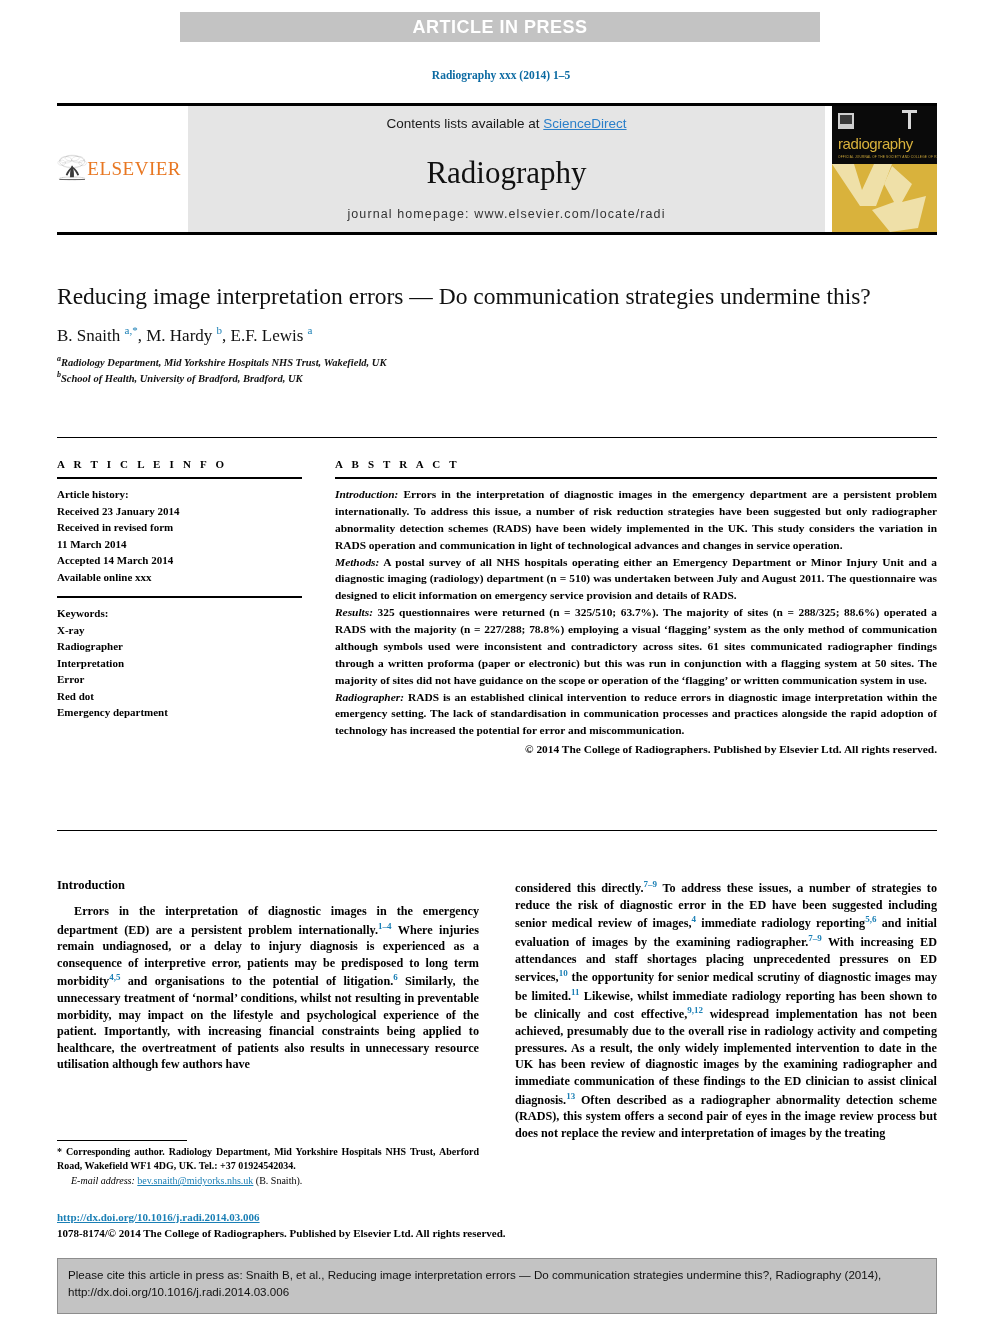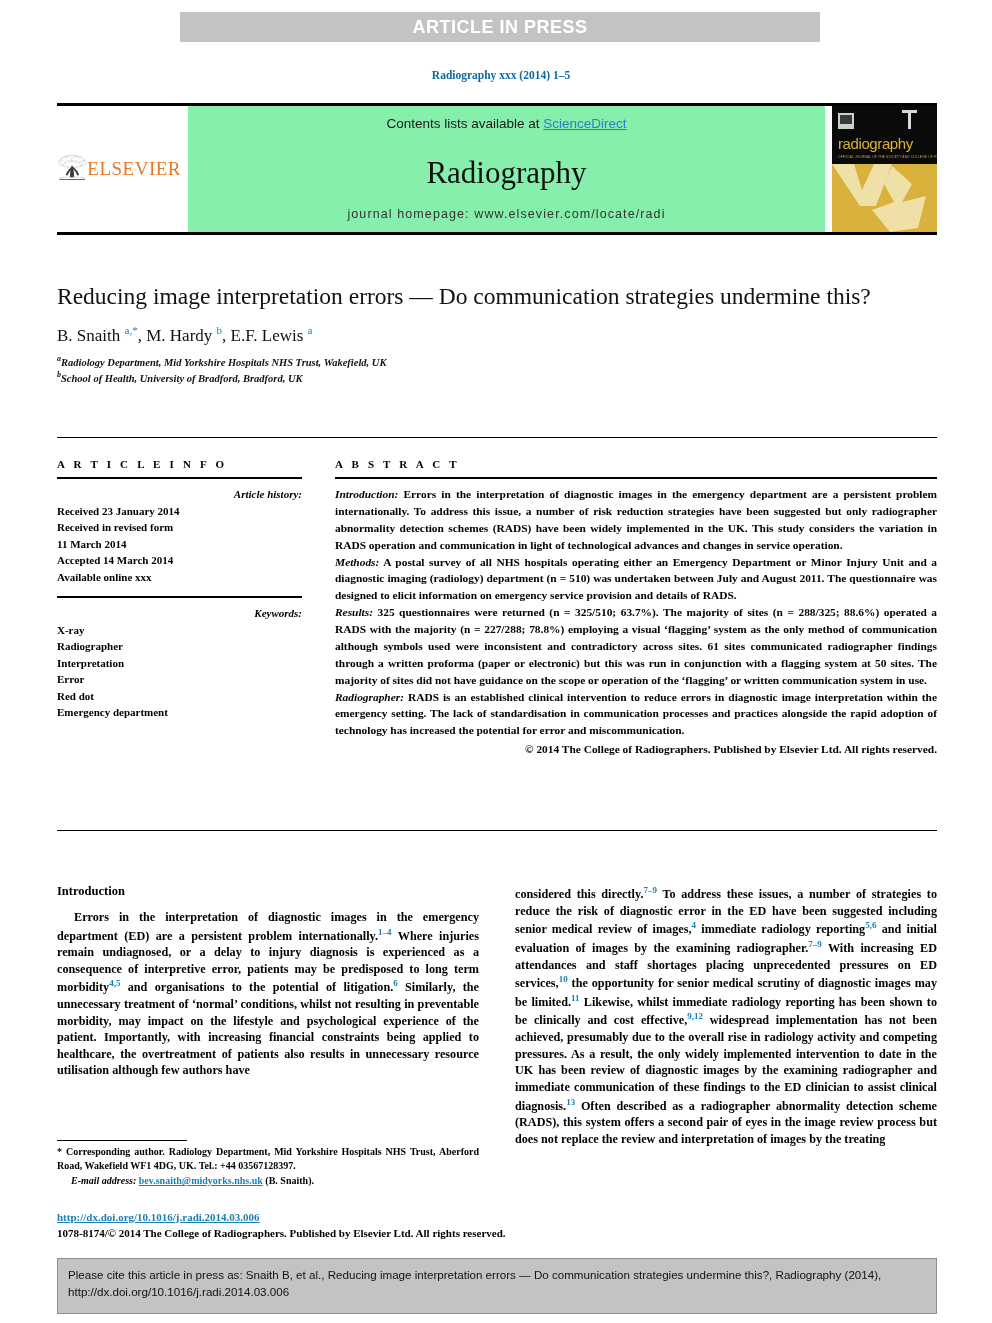--- a/index.html
+++ b/index.html
@@ -78,21 +78,21 @@
   .elsevier-word {
     font-family: "Liberation Serif", serif;
     color: #e87722;
     font-size: 19px;
     letter-spacing: 0.5px;
     line-height: 1;
     margin-top: 1px;
   }
   .masthead-center {
     flex: 1 1 auto;
-    background: #86efac;
+    background: #e5e5e5;
     display: flex;
     flex-direction: column;
     align-items: center;
     justify-content: space-between;
     padding: 10px 0 11px 0;
     box-sizing: border-box;
     margin-left: 7px;
     margin-right: 7px;
   }
   .contents-line {
@@ -199,22 +199,20 @@
     border-top: 2px solid #000;
     margin-bottom: 7px;
   }
   .info-body {
     font-family: "Liberation Serif", serif;
     font-size: 11px;
     font-weight: bold;
     line-height: 1.5;
   }
   .info-body .lbl {
-    font-style: italic;
-    text-align: right;
   }
   .info-sep {
     border-top: 2px solid #000;
     margin: 11px 0 7px 0;
   }
   .abstract-body {
     font-family: "Liberation Serif", serif;
     font-size: 11.4px;
     font-weight: bold;
     line-height: 1.48;
@@ -237,21 +235,20 @@
     position: absolute;
     left: 57px;
     top: 878px;
     width: 880px;
     display: flex;
     gap: 36px;
   }
   .body-col {
     width: 422px;
     flex: 0 0 422px;
-    margin-top: 6px;
   }
   .body-head {
     font-family: "Liberation Serif", serif;
     font-weight: bold;
     font-size: 12.5px;
     margin: 0 0 10px 0;
   }
   .body-text {
     font-family: "Liberation Serif", serif;
     font-size: 12.2px;
@@ -284,21 +281,21 @@
     font-family: "Liberation Serif", serif;
     font-size: 10px;
     font-weight: bold;
     line-height: 1.42;
     text-align: justify;
     margin: 0;
   }
   .email-line {
     font-family: "Liberation Serif", serif;
     font-size: 10px;
-    font-weight: bold;
+    font-weight: normal;
     margin-top: 2px;
     padding-left: 14px;
   }
   .email-line i { font-style: italic; }
   .lnk { color: #1a7fb5; }
 
   .doi-block {
     position: absolute;
     left: 57px;
     top: 1207px;
@@ -452,21 +449,21 @@
     <h2 class="body-head">Introduction</h2>
     <p class="body-text indent">Errors in the interpretation of diagnostic images in the emergency department (ED) are a persistent problem internationally.<sup class="ref">1–4</sup> Where injuries remain undiagnosed, or a delay to injury diagnosis is experienced as a consequence of interpretive error, patients may be predisposed to long term morbidity<sup class="ref">4,5</sup> and organisations to the potential of litigation.<sup class="ref">6</sup> Similarly, the unnecessary treatment of ‘normal’ conditions, whilst not resulting in preventable morbidity, may impact on the lifestyle and psychological experience of the patient. Importantly, with increasing financial constraints being applied to healthcare, the overtreatment of patients also results in unnecessary resource utilisation although few authors have</p>
   </div>
   <div class="body-col">
     <p class="body-text">considered this directly.<sup class="ref">7–9</sup> To address these issues, a number of strategies to reduce the risk of diagnostic error in the ED have been suggested including senior medical review of images,<sup class="ref">4</sup> immediate radiology reporting<sup class="ref">5,6</sup> and initial evaluation of images by the examining radiographer.<sup class="ref">7–9</sup> With increasing ED attendances and staff shortages placing unprecedented pressures on ED services,<sup class="ref">10</sup> the opportunity for senior medical scrutiny of diagnostic images may be limited.<sup class="ref">11</sup> Likewise, whilst immediate radiology reporting has been shown to be clinically and cost effective,<sup class="ref">9,12</sup> widespread implementation has not been achieved, presumably due to the overall rise in radiology activity and competing pressures. As a result, the only widely implemented intervention to date in the UK has been review of diagnostic images by the examining radiographer and immediate communication of these findings to the ED clinician to assist clinical diagnosis.<sup class="ref">13</sup> Often described as a radiographer abnormality detection scheme (RADS), this system offers a second pair of eyes in the image review process but does not replace the review and interpretation of images by the treating</p>
   </div>
 </div>
 
 <div class="footnote">
   <div class="footnote-rule"></div>
-  <p class="footnote-text">* Corresponding author. Radiology Department, Mid Yorkshire Hospitals NHS Trust, Aberford Road, Wakefield WF1 4DG, UK. Tel.: +44 03567128397.</p>
+  <p class="footnote-text">* Corresponding author. Radiology Department, Mid Yorkshire Hospitals NHS Trust, Aberford Road, Wakefield WF1 4DG, UK. Tel.: +37 01924542034.</p>
   <div class="email-line">
     <i>E-mail address:</i>
     <a class="lnk" href="#">bev.snaith@midyorks.nhs.uk</a>
     <span>(B. Snaith).</span>
   </div>
 </div>
 
 <div class="doi-block">
   <a class="doi-url" href="#">http://dx.doi.org/10.1016/j.radi.2014.03.006</a>
   <div class="issn-line">1078-8174/© 2014 The College of Radiographers. Published by Elsevier Ltd. All rights reserved.</div>

